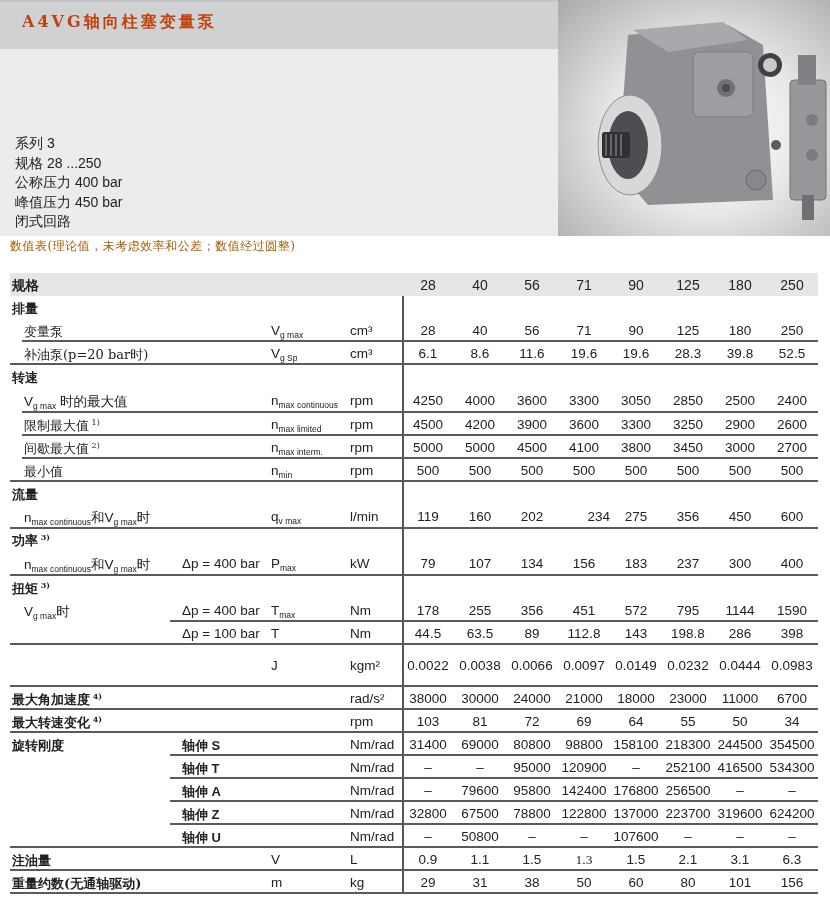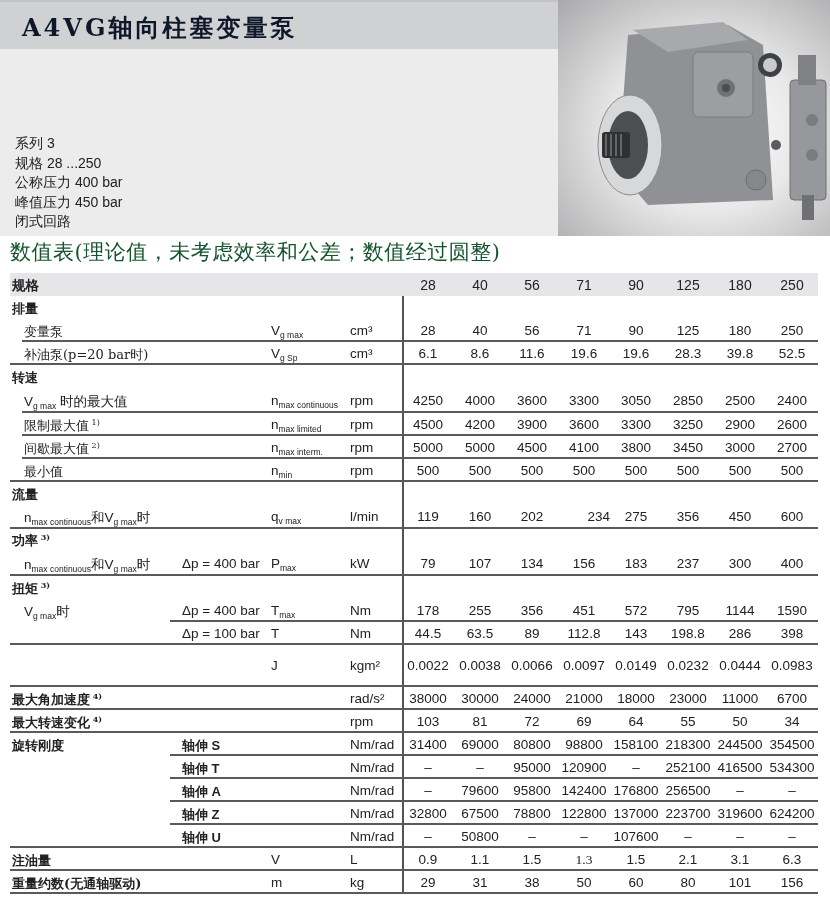--- a/index.html
+++ b/index.html
@@ -1,22 +1,22 @@
 <!DOCTYPE html>
 <html><head>
 <meta charset="utf-8">
 <style>
   * { box-sizing: border-box; margin: 0; padding: 0; }
   body { width: 830px; height: 903px; background: #ffffff; font-family: "Liberation Sans", "DejaVu Sans", sans-serif; color: #222; position: relative; overflow: hidden; }
   .hdr { position: absolute; left: 0; top: 0; width: 560px; height: 236px; background: #ececec; }
   .hdr-band { position: absolute; left: 0; top: 0; width: 560px; height: 49px; background: #d0d1d3; border-top: 2px solid #c4c4c6; }
-  .title { position: absolute; left: 22px; top: 12px; font-family: "DejaVu Serif", serif; font-size: 24px; font-weight: bold; letter-spacing: 3px; color: #0f172a; }
+  .title { position: absolute; left: 22px; top: 12px; font-family: "DejaVu Serif", serif; font-size: 16px; font-weight: bold; letter-spacing: 3px; color: #c2410c; }
   .specs { position: absolute; left: 15px; top: 134px; font-size: 14px; line-height: 19.6px; color: #222; }
   .photo { position: absolute; left: 558px; top: 0; width: 272px; height: 236px; background: radial-gradient(ellipse at 55% 55%, #ffffff 0%, #e8e8e8 45%, #a9a9ab 100%); overflow: hidden; }
-  .subtitle { position: absolute; left: 10px; top: 238px; font-family: "DejaVu Serif", serif; font-size: 21px; color: #14532d; letter-spacing: 0.5px; }
+  .subtitle { position: absolute; left: 10px; top: 238px; font-family: "DejaVu Serif", serif; font-size: 12px; color: #a16207; letter-spacing: 0.5px; }
   .tbl { position: absolute; left: 10px; top: 273px; width: 808px; }
   .row { position: absolute; left: 0; width: 808px; font-size: 13.5px; }
   .row.head { background: #e6e6e8; }
   .c { position: absolute; white-space: nowrap; }
   .lbl { left: 2px; }
   .lbl.ind { left: 14px; }
   .lbl.cn { font-family: "DejaVu Serif", serif; font-weight: bold; font-size: 13px; }
   .sym { left: 261px; }
   .cond { left: 172px; }
   .unit { left: 340px; }

